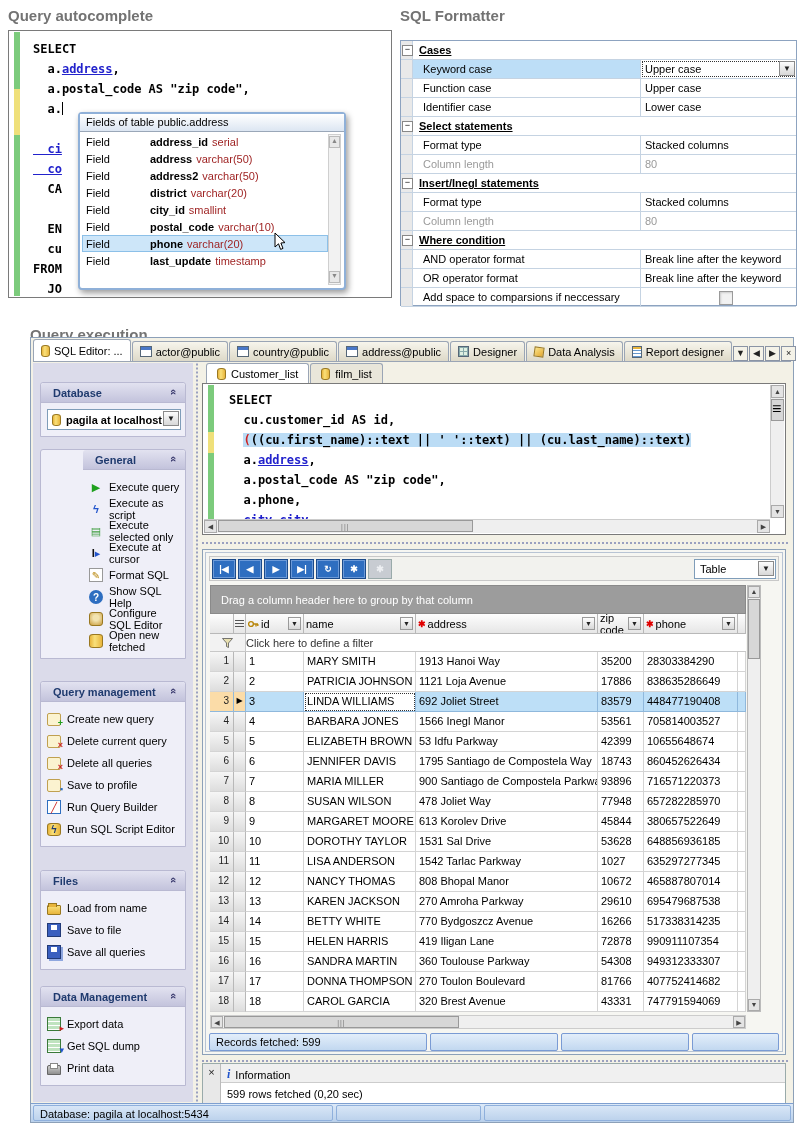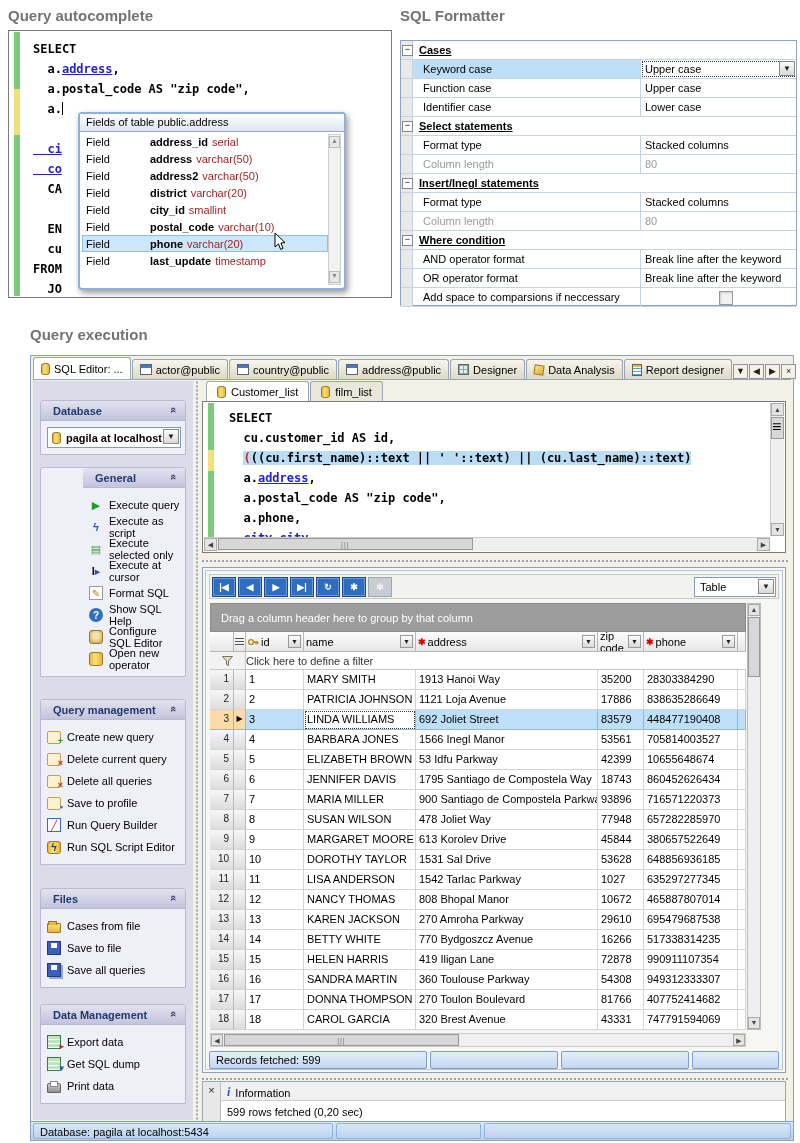--- a/index.html
+++ b/index.html
@@ -40,21 +40,21 @@
   .frow.group .flabel { border-right:none; flex:1; padding-left:6px; }
   .frow.group .fmargin::after { content:"−"; position:absolute; left:1px; top:4px; width:9px; height:9px; line-height:7px; font-size:9px; text-align:center; background:#fff; border:1px solid #888; font-weight:normal; }
   .frow.selected .flabel { background:#BDDEF7; }
   .frow.selected .fval { outline:1px dotted #333; outline-offset:-2px; }
   .frow.selected .fval .ddbtn { display:block; }
   .ddbtn { display:none; position:absolute; right:1px; top:1px; width:16px; height:15px; background:linear-gradient(#fdfdfd,#d8d8d8); border:1px solid #8a8a8a; font-size:8px; text-align:center; line-height:13px; color:#222; }
   .frow.disabled .flabel,.frow.disabled .fval { color:#9a9a9a; }
   .frow.checkbox .fval::after { content:""; position:absolute; left:50%; top:3px; width:12px; height:12px; background:#F2F2F2; border:1px solid #9a9a9a; box-shadow:inset 1px 1px 2px #ccc; }
 
   
-  .win { left:30px; top:355px; width:764px; height:786px; border:1px solid #8CA0B8; background:#F3F1E6; }
+  .win { left:30px; top:337px; width:764px; height:786px; border:1px solid #8CA0B8; background:#F3F1E6; }
   
   .tabbar1 { position:absolute; left:2px; top:2px; right:2px; height:22px; border-bottom:1px solid #9aa5b5; display:flex; align-items:flex-end; }
   .tab1 { height:20px; display:flex; align-items:center; gap:4px; padding:0 7px; font-size:11px; background:linear-gradient(#F7F5EC,#DDD9C8); border:1px solid #9aa5b5; border-bottom:none; border-radius:3px 3px 0 0; margin-right:1px; white-space:nowrap; }
   .tab1.active { background:#fff; height:22px; }
   .tabnav { margin-left:auto; display:flex; gap:1px; }
   .tabnav .tnb { width:15px; height:15px; background:#F4F2E8; border:1px solid #8a94a5; font-size:9px; line-height:13px; text-align:center; color:#222; }
   
   .ti { display:inline-block; }
   .ti-db,.ic-instance { width:9px; height:12px; background:linear-gradient(90deg,#E8B53C,#F9E07A 40%,#E8B53C); border:1px solid #9a7820; border-radius:4px/3px; }
   .ti-table { width:12px; height:11px; background:linear-gradient(#4A78C8 0 3px,#fff 3px), repeating-linear-gradient(90deg,transparent 0 3px,#9ab 3px 4px); background-blend-mode:normal; border:1px solid #567; background-color:#fff; }
@@ -480,21 +480,21 @@
             <span>Show SQL Help</span>
           </div>
 
           <div class="sitem">
             <span class="sic ic-config"></span>
             <span>Configure SQL Editor</span>
           </div>
 
           <div class="sitem">
             <span class="sic ic-instance"></span>
-            <span>Open new operator</span>
+            <span>Open new fetched</span>
           </div>
 
       </div>
     </div>
     <div class="panel" style="top:318px;">
       <div class="phead"><span>Query management</span><span class="chev">«</span></div>
       <div class="pbody">
 
           <div class="sitem">
             <span class="sic icq ic-newq"></span>
@@ -527,21 +527,21 @@
           </div>
 
       </div>
     </div>
     <div class="panel" style="top:507px;">
       <div class="phead"><span>Files</span><span class="chev">«</span></div>
       <div class="pbody">
 
           <div class="sitem">
             <span class="sic ic-folder"></span>
-            <span>Cases from file</span>
+            <span>Load from name</span>
           </div>
 
           <div class="sitem">
             <span class="sic ic-save"></span>
             <span>Save to file</span>
           </div>
 
           <div class="sitem">
             <span class="sic ic-saveall"></span>
             <span>Save all queries</span>

